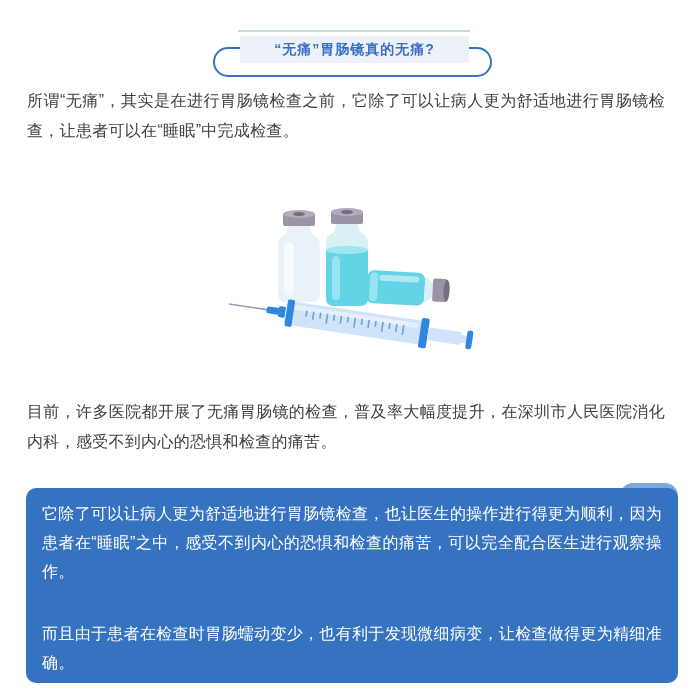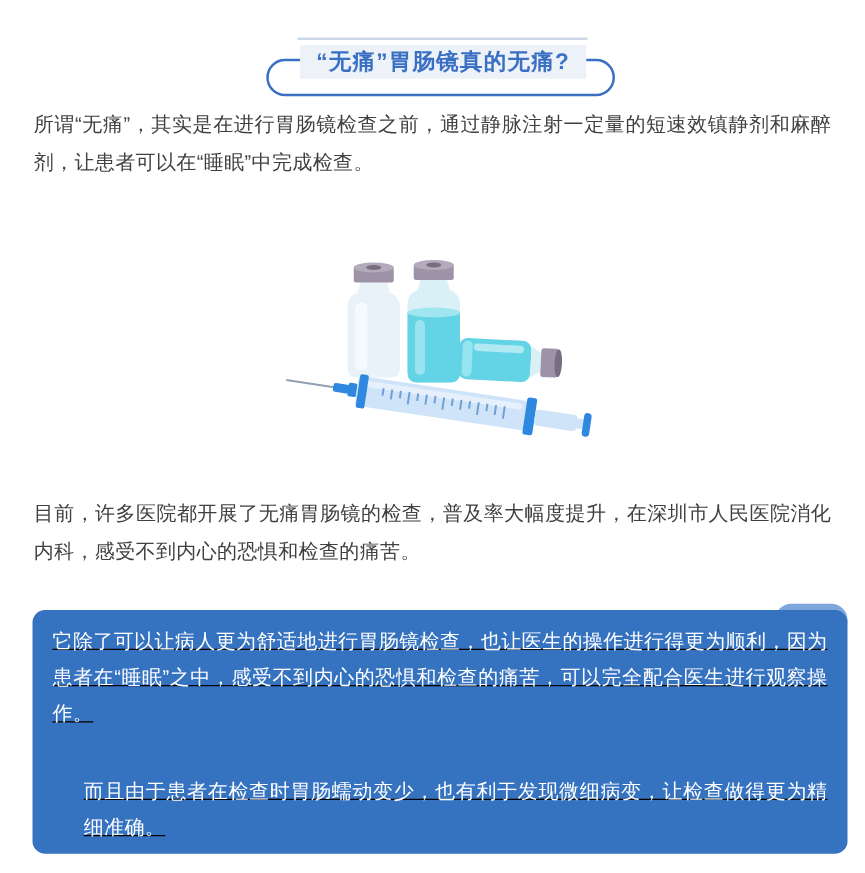--- a/index.html
+++ b/index.html
@@ -10,37 +10,37 @@
     --syringe-blue:#2f88e0; --syringe-body:#cfe4f9; --tick:#6f9fd4; --needle:#90a0b0;
   }
   html,body{margin:0;padding:0;}
   body{background:#ffffff;font-family:"Liberation Sans","DejaVu Sans",sans-serif;}
   .page{position:relative;width:692px;height:698px;background:#fff;overflow:hidden;}
 
   .topline{position:absolute;left:238px;top:30px;width:232px;height:2px;background:var(--topline);}
   .title-frame{position:absolute;left:213px;top:47px;width:279px;height:30px;
     border:2px solid var(--accent);border-radius:15px;box-sizing:border-box;}
   .title-label{position:absolute;left:240px;top:36px;width:229px;height:27px;
-    background:var(--title-bg);color:var(--accent);font-weight:bold;font-size:18px;
+    background:var(--title-bg);color:var(--accent);font-weight:bold;font-size:14px;
     line-height:27px;text-align:center;letter-spacing:1px;white-space:nowrap;}
 
   .body-p{position:absolute;left:27px;width:638px;margin:0;color:var(--text);
     font-size:16px;line-height:30px;letter-spacing:.3px;text-align:justify;}
   .p1{top:86px;}
   .p2{top:397px;}
 
   .illustration{position:absolute;left:215px;top:192px;width:270px;height:165px;}
 
   .box-corner{position:absolute;left:620px;top:483px;width:58px;height:26px;
     background:var(--box-corner);border-radius:13px;}
   .highlight-box{position:absolute;left:26px;top:488px;width:652px;height:195px;
-    background:var(--box-bg);border-radius:10px;box-sizing:border-box;padding:11px 16px 0;text-decoration:underline;}
+    background:var(--box-bg);border-radius:10px;box-sizing:border-box;padding:11px 16px 0;}
   .highlight-box p{margin:0;color:var(--box-text);font-size:16px;line-height:29px;
     letter-spacing:.3px;text-align:justify;}
-  .highlight-box p.hp2{margin-top:33px;margin-left:25px;}
+  .highlight-box p.hp2{margin-top:33px;}
 
   .c-glass{fill:var(--glass);}
   .c-liquid{fill:var(--liquid);}
   .c-liquid-light{fill:var(--liquid-light);}
   .c-surface{fill:var(--surface);}
   .c-cap{fill:var(--cap-gray);}
   .c-cap-top{fill:var(--cap-gray-light);}
   .c-cap-dark{fill:var(--cap-gray-dark);}
   .c-syr{fill:var(--syringe-blue);}
   .c-syr-body{fill:var(--syringe-body);}
@@ -50,21 +50,21 @@
 </style>
 </head>
 <body>
 
 <div class="page">
 
   <div class="topline"></div>
   <div class="title-frame"></div>
   <div class="title-label">“无痛”胃肠镜真的无痛?</div>
 
-  <p class="body-p p1">所谓“无痛”，其实是在进行胃肠镜检查之前，通过静脉注射一定量的短速效镇静剂和麻醉剂，让患者可以在“睡眠”中完成检查。</p>
+  <p class="body-p p1">所谓“无痛”，其实是在进行胃肠镜检查之前，它除了可以让病人更为舒适地进行胃肠镜检查，让患者可以在“睡眠”中完成检查。</p>
 
   <svg class="illustration" viewBox="0 0 270 165" xmlns="http://www.w3.org/2000/svg">
 
     <g transform="translate(84,18)">
       <path class="c-glass" d="M-13,24 L13,24 Q21,27 21,36 L21,84 Q21,92 13,92 L-13,92 Q-21,92 -21,84 L-21,36 Q-21,27 -13,24 Z"></path>
       <rect class="hl" x="-15" y="32" width="10" height="54" rx="5" opacity="0.6"></rect>
       <path class="c-glass" d="M-10,14 L10,14 L13,24 L-13,24 Z"></path>
       <rect class="c-cap" x="-16" y="3" width="32" height="13" rx="2"></rect>
       <ellipse class="c-cap-top" cx="0" cy="4" rx="16" ry="4"></ellipse>
       <ellipse class="c-cap-dark" cx="0" cy="4" rx="6" ry="2"></ellipse>

